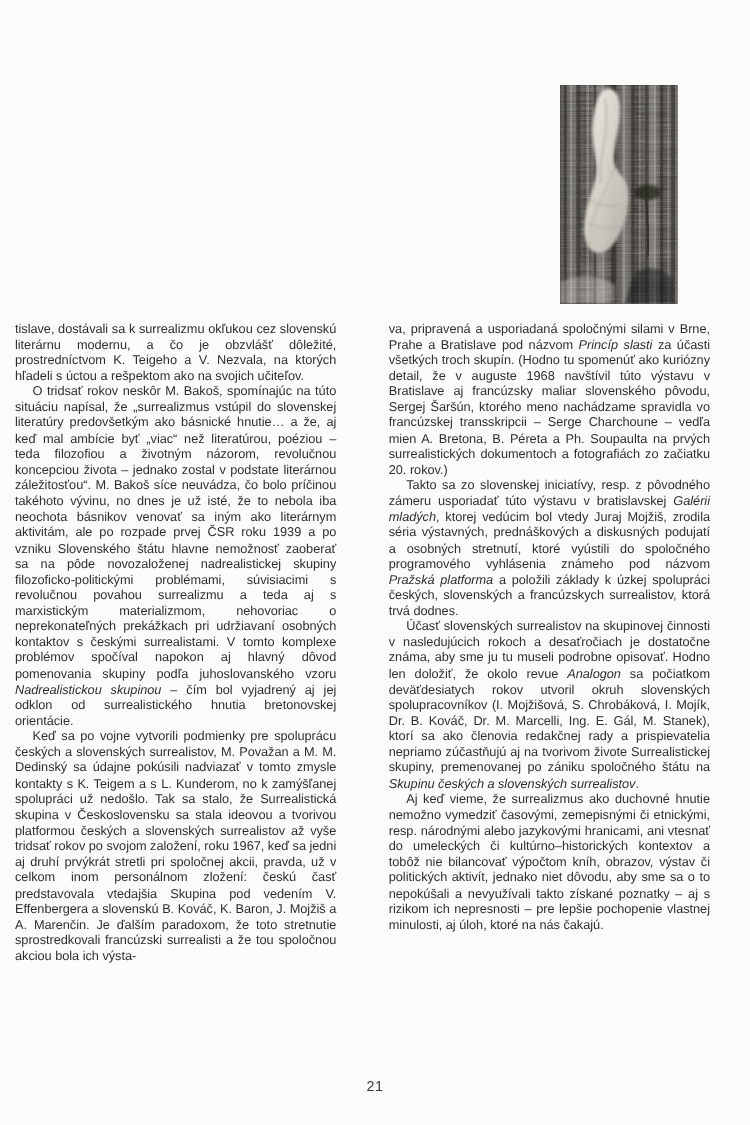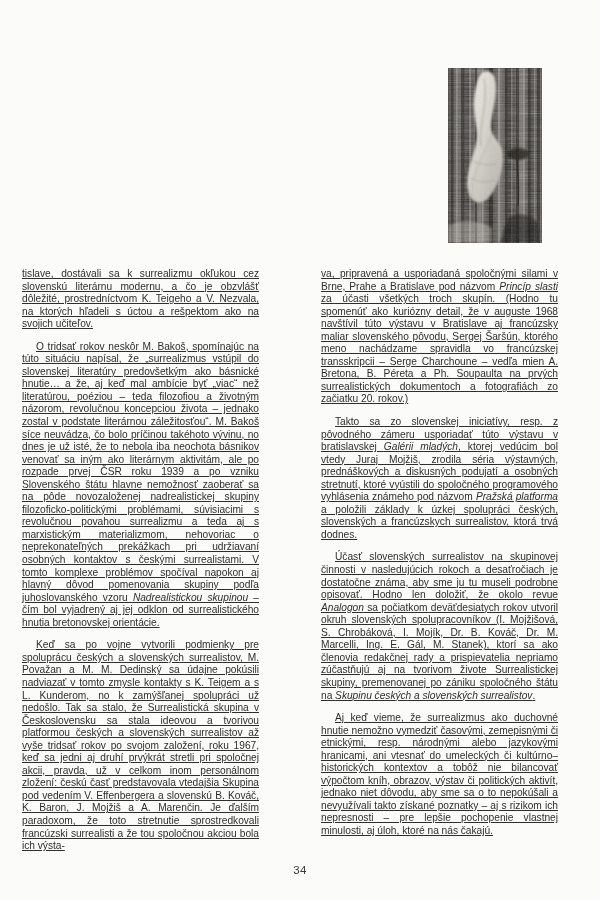--- a/index.html
+++ b/index.html
@@ -39,30 +39,29 @@
     left: 12px;
     top: 258px;
     width: 556px;
     display: flex;
     gap: 42px;
   }
   .col {
     width: 257px;
   }
   .col p {
-    margin: 10px;
+    margin: 0;
     font-size: 10.2px;
     line-height: 12.55px;
     text-align: justify;
     text-justify: inter-word;
     letter-spacing: -0.02px;
     color: #2e2e2e;
     -webkit-hyphens: none;
     hyphens: none;
-    text-decoration: underline;
   }
   .col p.indent { text-indent: 14px; }
   .col p i, .col p em { font-style: italic; }
 
   
   .folio {
     position: absolute;
     left: 0;
     top: 864px;
     width: 600px;
@@ -170,15 +169,15 @@
         <p class="indent"><span>Keď sa po vojne vytvorili podmienky pre spoluprácu českých a slovenských surrealistov, M. Považan a M. M. Dedinský sa údajne pokúsili nadviazať v tomto zmysle kontakty s K. Teigem a s L. Kunderom, no k zamýšľanej spolupráci už nedošlo. Tak sa stalo, že Surrealistická skupina v Československu sa stala ideovou a tvorivou platformou českých a slovenských surrealistov až vyše tridsať rokov po svojom založení, roku 1967, keď sa jedni aj druhí prvýkrát stretli pri spoločnej akcii, pravda, už v celkom inom personálnom zložení: českú časť predstavovala vtedajšia Skupina pod vedením V. Effenbergera a slovenskú B. Kováč, K. Baron, J. Mojžiš a A. Marenčin. Je ďalším paradoxom, že toto stretnutie sprostredkovali francúzski surrealisti a že tou spoločnou akciou bola ich výsta-</span></p>
       </div>
     <div class="col" id="col-right">
         <p><span>va, pripravená a usporiadaná spoločnými silami v Brne, Prahe a Bratislave pod názvom </span><i>Princíp slasti</i><span> za účasti všetkých troch skupín. (Hodno tu spomenúť ako kuriózny detail, že v auguste 1968 navštívil túto výstavu v Bratislave aj francúzsky maliar slovenského pôvodu, Sergej Šaršún, ktorého meno nachádzame spravidla vo francúzskej transskripcii – Serge Charchoune – vedľa mien A. Bretona, B. Péreta a Ph. Soupaulta na prvých surrealistických dokumentoch a fotografiách zo začiatku 20. rokov.)</span></p>
         <p class="indent"><span>Takto sa zo slovenskej iniciatívy, resp. z pôvodného zámeru usporiadať túto výstavu v bratislavskej </span><i>Galérii mladých</i><span>, ktorej vedúcim bol vtedy Juraj Mojžiš, zrodila séria výstavných, prednáškových a diskusných podujatí a osobných stretnutí, ktoré vyústili do spoločného programového vyhlásenia známeho pod názvom </span><i>Pražská platforma</i><span> a položili základy k úzkej spolupráci českých, slovenských a francúzskych surrealistov, ktorá trvá dodnes.</span></p>
         <p class="indent"><span>Účasť slovenských surrealistov na skupinovej činnosti v nasledujúcich rokoch a desaťročiach je dostatočne známa, aby sme ju tu museli podrobne opisovať. Hodno len doložiť, že okolo revue </span><i>Analogon</i><span> sa počiatkom deväťdesiatych rokov utvoril okruh slovenských spolupracovníkov (I. Mojžišová, S. Chrobáková, I. Mojík, Dr. B. Kováč, Dr. M. Marcelli, Ing. E. Gál, M. Stanek), ktorí sa ako členovia redakčnej rady a prispievatelia nepriamo zúčastňujú aj na tvorivom živote Surrealistickej skupiny, premenovanej po zániku spoločného štátu na </span><i>Skupinu českých a slovenských surrealistov</i><span>.</span></p>
         <p class="indent"><span>Aj keď vieme, že surrealizmus ako duchovné hnutie nemožno vymedziť časovými, zemepisnými či etnickými, resp. národnými alebo jazykovými hranicami, ani vtesnať do umeleckých či kultúrno–historických kontextov a tobôž nie bilancovať výpočtom kníh, obrazov, výstav či politických aktivít, jednako niet dôvodu, aby sme sa o to nepokúšali a nevyužívali takto získané poznatky – aj s rizikom ich nepresnosti – pre lepšie pochopenie vlastnej minulosti, aj úloh, ktoré na nás čakajú.</span></p>
       </div>
   </div>
 
-  <div class="folio">34</div>
+  <div class="folio">21</div>
 
 </div>
 
 </body></html>

